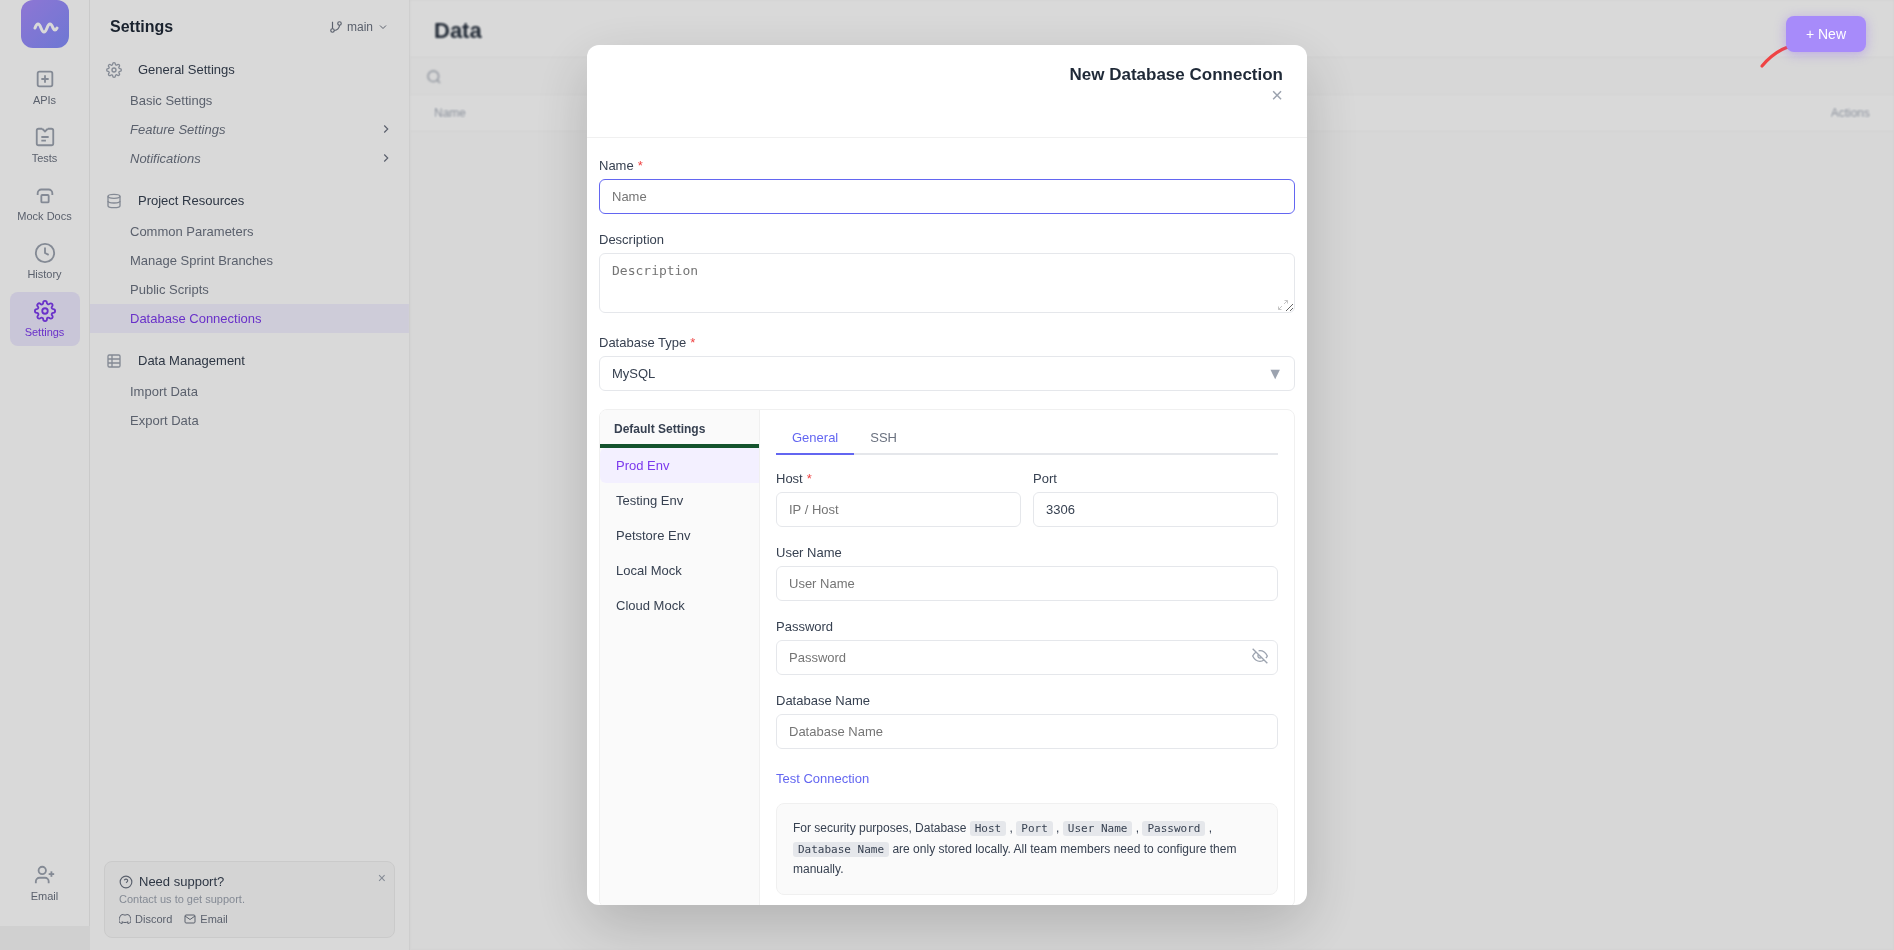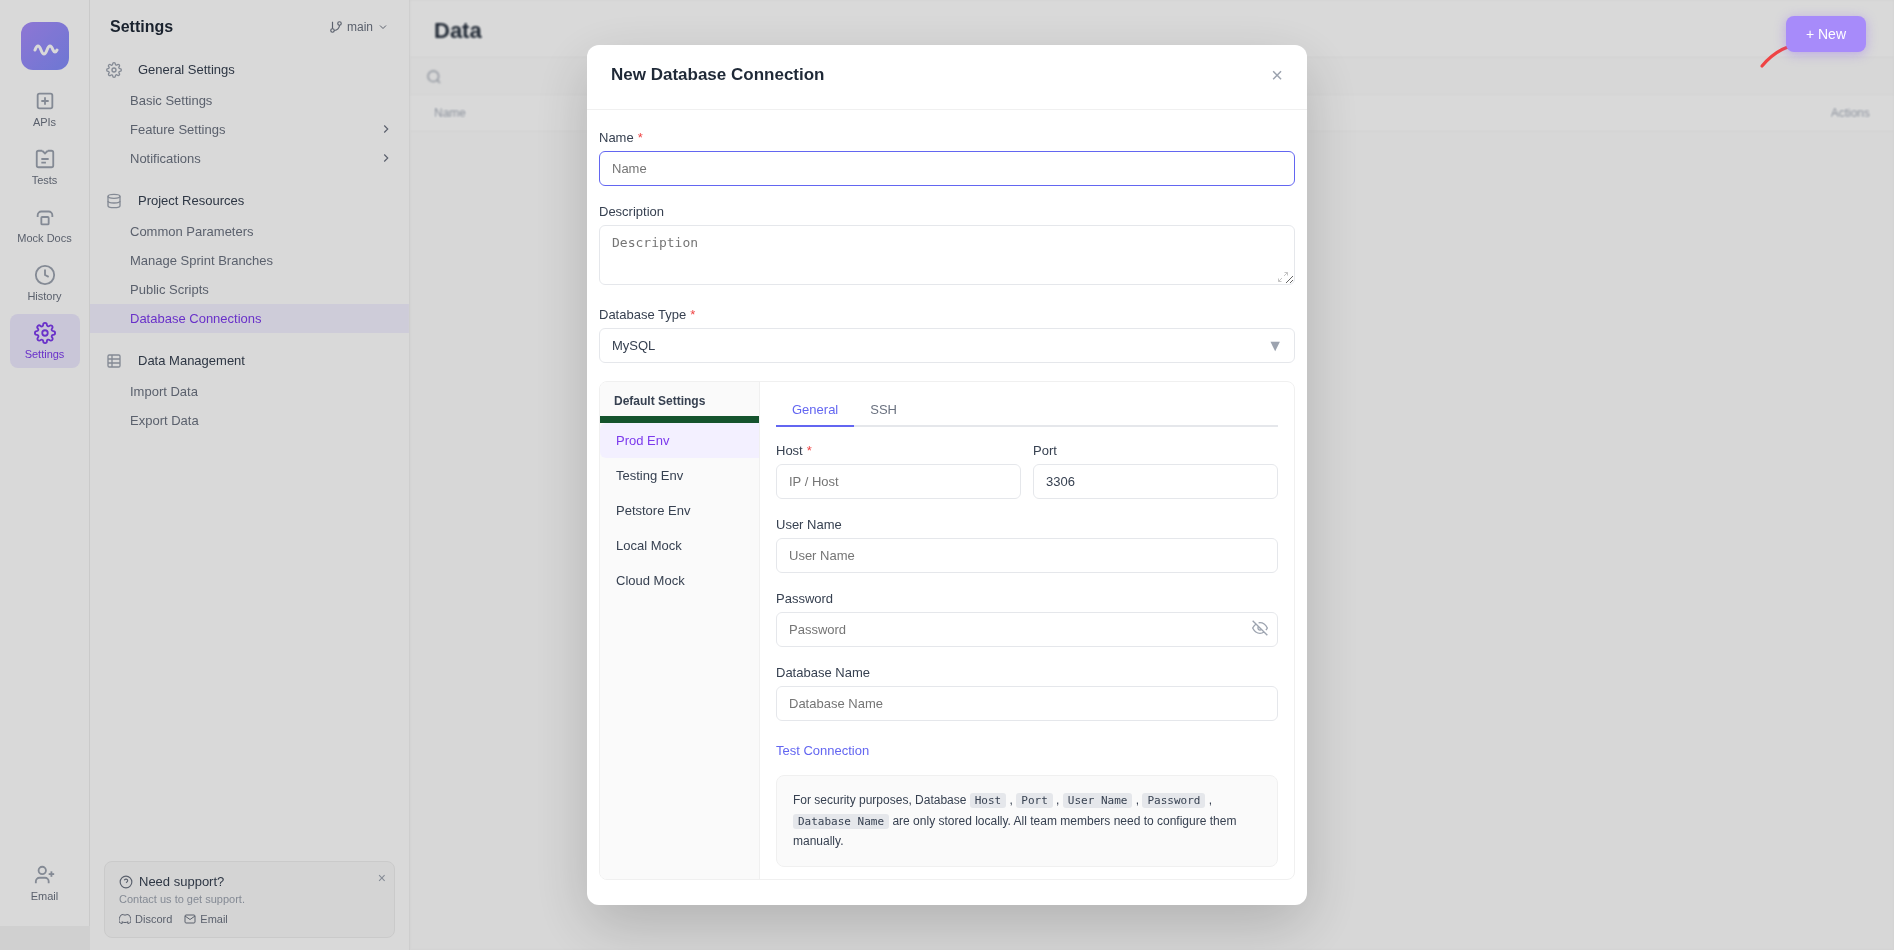--- a/index.html
+++ b/index.html
@@ -6,21 +6,21 @@
     body { font-family: -apple-system, BlinkMacSystemFont, 'Segoe UI', sans-serif; background: #f5f5f5; display: flex; width: 1894px; height: 950px; overflow: hidden; position: relative; }
 
     
     .sidebar {
       width: 90px;
       background: #fff;
       border-right: 1px solid #eee;
       display: flex;
       flex-direction: column;
       align-items: center;
-      padding-top: 22px;
+      padding-top: 0;
       gap: 4px;
       z-index: 10;
       height: 926px;
     }
     .sidebar-logo {
       width: 48px; height: 48px;
       background: linear-gradient(135deg, #a78bfa, #818cf8);
       border-radius: 12px;
       display: flex; align-items: center; justify-content: center;
       margin-bottom: 8px;
@@ -69,21 +69,21 @@
     }
     .nav-group-header svg { width: 16px; height: 16px; color: #9ca3af; }
     .nav-group-header-label { font-size: 13px; color: #374151; font-weight: 500; }
     .nav-item {
       padding: 7px 16px 7px 40px;
       font-size: 13px;
       color: #6b7280;
       cursor: pointer;
     }
     .nav-item.active { background: #f3f0ff; color: #7c3aed; font-weight: 500; }
-    .nav-item.has-arrow { display: flex; align-items: flex-start; justify-content: space-between; }
+    .nav-item.has-arrow { display: flex; align-items: flex-start; justify-content: space-between; font-style: italic; }
     .nav-item.has-arrow svg { width: 14px; height: 14px; }
 
     
     .support-box {
       margin: 12px 14px;
       background: #fafafa;
       border: 1px solid #eee;
       border-radius: 8px;
       padding: 12px 14px;
       position: relative;
@@ -154,22 +154,23 @@
       background: #fff;
       border-radius: 12px;
       box-shadow: 0 20px 60px rgba(0,0,0,0.18);
       z-index: 150;
       display: flex;
       flex-direction: column;
       overflow: hidden;
     }
     .modal-header {
       display: flex; align-items: flex-end; justify-content: space-between;
-      padding: 20px 24px 24px;
+      padding: 20px 24px 32px;
       border-bottom: 1px solid #f0f0f0;
+      flex-direction: column;
     }
     .modal-title { font-size: 17px; font-weight: 600; color: #1f2937; }
     .modal-close { cursor: pointer; color: #9ca3af; background: none; border: none; font-size: 20px; line-height: 1; }
     .modal-body { padding: 20px 12px; overflow-y: auto; flex: 1; }
 
     .form-group { margin-bottom: 18px; }
     .form-label { font-size: 13px; color: #374151; margin-bottom: 6px; display: flex; align-items: center; gap: 4px; }
     .required { color: #ef4444; }
     .form-input {
       width: 100%;
@@ -513,21 +514,21 @@
           <option>SQLite</option>
           <option>MongoDB</option>
         </select>
         <span class="select-arrow">▼</span>
       </div>
     </div>
 
     <div style="display:flex;gap:0;border:1px solid #f0f0f0;border-radius:8px;overflow:hidden;margin-bottom:16px">
 
       <div style="width:160px;border-right:1px solid #f0f0f0;background:#fafafa">
-        <div style="padding:12px 14px 8px;font-size:12px;font-weight:600;color:#374151;border-bottom:7px solid #14532d">Default Settings</div>
+        <div style="padding:12px 14px 8px;font-size:12px;font-weight:600;color:#374151;border-bottom:4px solid #14532d">Default Settings</div>
         <div class="env-item active">Prod Env</div>
         <div class="env-item">Testing Env</div>
         <div class="env-item">Petstore Env</div>
         <div class="env-item">Local Mock</div>
         <div class="env-item">Cloud Mock</div>
       </div>
 
       <div style="flex:1;padding:12px 16px">
         <div class="tab-bar">
           <div class="tab-item active">General</div>

